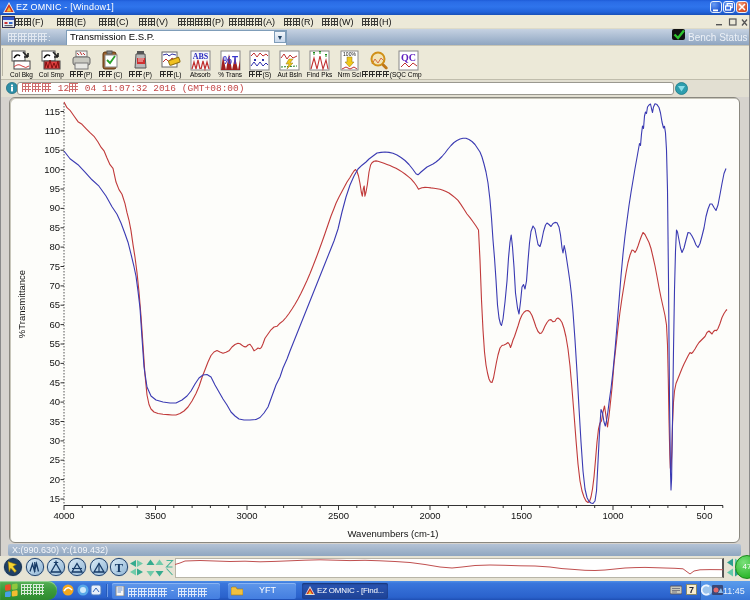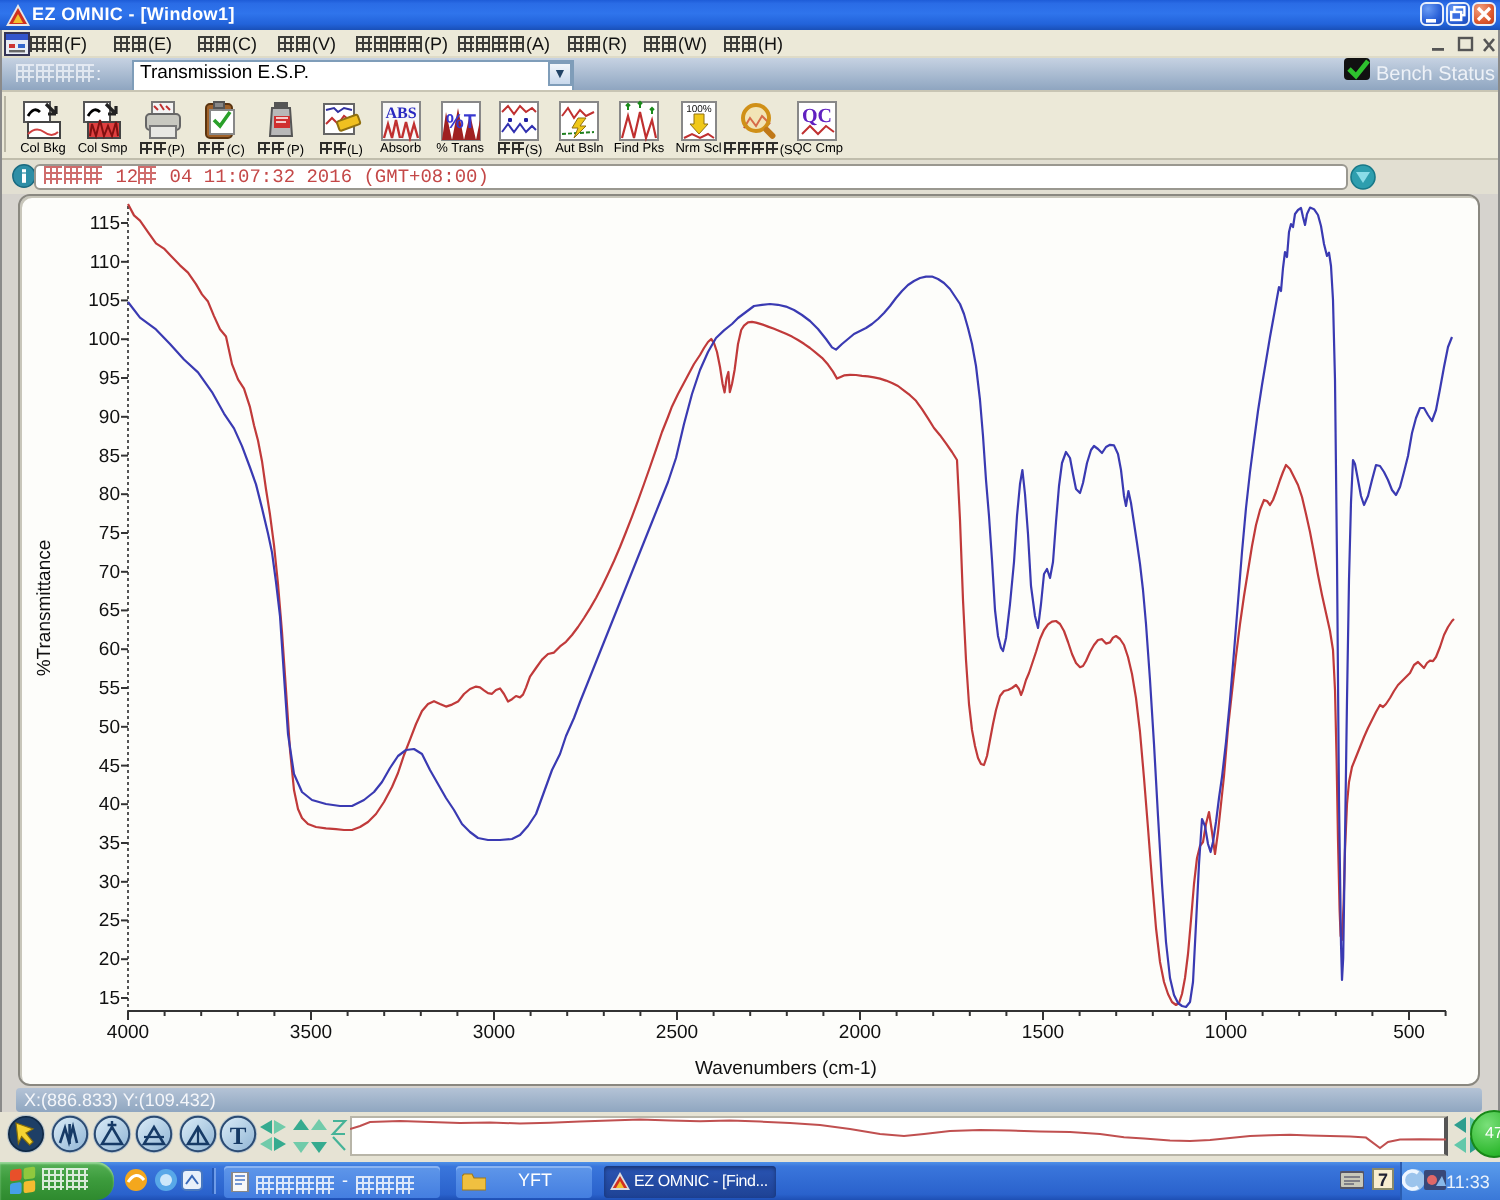--- a/index.html
+++ b/index.html
@@ -5,21 +5,21 @@
 font-family:"Liberation Sans",sans-serif;position:relative;background:#d6d3ce}
 *{box-sizing:border-box}
 .abs{position:absolute}
 .zh{display:inline-block;vertical-align:-1px;background:
 repeating-linear-gradient(to right,currentColor 0 1px,rgba(0,0,0,0) 1px 3px),
 repeating-linear-gradient(to bottom,currentColor 0 1px,rgba(0,0,0,0) 1px 3px);
 opacity:.8;width:9px;height:9px;margin:0 1px 0 0}
 .zh6{width:6px;height:6px;vertical-align:0px}
 #titlebar{left:0;top:0;width:750px;height:15px;
 background:linear-gradient(#1e5cd8 0%,#2a6ce6 12%,#2f74ec 45%,#2263da 80%,#1950b8 100%);}
-#titletxt{left:16px;top:2px;color:#fff;font-weight:bold;font-size:9px;letter-spacing:.2px}
+#titletxt{left:16px;top:2px;color:#fff;font-weight:normal;font-size:9px;letter-spacing:.2px}
 .tbtn{top:1px;width:12px;height:12px;border-radius:3px;border:1px solid #e8f0fc;
 background:radial-gradient(circle at 30% 25%,#6a9cf4,#2a61d8 60%,#1c4ab8);color:#fff;
 font-size:9px;line-height:10px;text-align:center;font-weight:bold}
 #closebtn{background:radial-gradient(circle at 30% 25%,#f0a080,#dd5a30 60%,#c03c1a)}
 #menubar{left:0;top:15px;width:750px;height:14px;background:#ece9d8;border-bottom:1px solid #dedbc8;
 font-size:9px;color:#111;}
 .mi{position:absolute;top:17px;font-size:9px;color:#111}
 .mi .zh{width:7.5px;height:8.5px}
 #parambar{left:0;top:29px;width:750px;height:16px;
 background:linear-gradient(#c6d2e2,#9fb3cb 70%,#8fa5c0)}
@@ -312,21 +312,21 @@
     <line x1="686.2" y1="505.5" x2="686.2" y2="508.0" stroke="#333" stroke-width="1"></line>
     <line x1="704.5" y1="505.5" x2="704.5" y2="510.0" stroke="#333" stroke-width="1"></line>
     <text x="704.5" y="519.0" font-size="9.5" fill="#111" text-anchor="middle">500</text>
     <line x1="722.8" y1="505.5" x2="722.8" y2="508.0" stroke="#333" stroke-width="1"></line>
 <text x="393" y="537" font-size="9.5" fill="#111" text-anchor="middle">Wavenumbers (cm-1)</text>
 <text x="25" y="304" font-size="9.5" fill="#111" text-anchor="middle" transform="rotate(-90 25 304)">%Transmittance</text>
 <polyline points="64,102 67,107.691 70,110.303 74,116.013 78,121.684 82,124.296 86,128.527 90,132.677 94,136.29 98,142.04 101,147.169 104,150.784 107,158.054 110,164.662 113,168.278 116,182.067 119,189.654 122,194.272 125,203.581 127,212.646 129,220.267 131,230.594 133,244.638 135,257.262 137,272.607 139,292 141,316 143,345 145,375 147,395 149,404.5 151,409 154,412 158,413.5 163,414.2 168,414.6 172,415 176,415 180,413.5 184,411 188,407 192,401 196,393.5 199,386.5 202,377.5 205,369.8 208,362 211,355.5 214,352 217,350.6 220,352 223,353.3 226,352.3 229,350.8 232,347 235,344.5 238,343.3 240,343.7 242,345.2 244,346.6 246,346.9 248,345 250,344.2 252,347 254,350.8 256,349.6 258,348 260,348.7 261.5,347.3 263,343.8 265,338.3 268,334 271,329.8 274,327 277,326.3 280,323.2 283,320.9 286,317.5 289,313.5 292,309 295,304.2 298,299 301,293.2 304,287 307,280.5 310,273.5 313,266 316,258.3 319,250.3 322,242 325,233.5 328,224.8 331,216 334,208.5 336,203.2 339,197 343,189.5 347,182 350,177.5 352,174 354,171 355.6,169.5 357,171.5 358.5,176 360,183.5 361.3,192 362.3,196.2 363.3,189 364.2,186 364.9,196.1 366,192 367.3,185 369,172 370.6,165 372,162.8 374,161.2 376,160.9 378,161.3 381,162.2 384,163.3 387,164.4 390,165.6 393,166.9 396,168.3 399,170 402,171.9 405,174 408,176.4 411,178.9 414,182.3 416.5,185.8 418.5,189.3 420,188.6 422,187.7 425,187.4 428,187.5 431,187.9 434,188.2 437,188.7 440,189.3 443,190.3 446,191.5 449,193 452,195.3 455,197.6 458,200.4 461,204.6 464,209.2 467,214 470,217.6 473,221.7 476,226 478.5,230 480,260 481.5,300 483,330 484.5,352 486,365 487.5,373 489,379 490.5,382 492,382.5 493.5,378 495,370 496.5,362 498,355 500,348 502,345.5 504,345 506,344 508,342.5 509.5,344.5 510.5,347.5 511.5,345 513,340 514.5,336.5 516,332 518,326 520,319.5 522,315 524,312.2 526,310.8 528,310.5 530,312 532,315.5 534,321 536,327 538,331.5 540,333.6 541.5,333 543,330.5 545,326 547,322.5 549,320 551,319.6 553,321.8 555,321.2 556.5,318.8 558,318 560,319.5 562,322.5 564,328.5 566,337 568,349 570,366 572,389 574,414 576,440 578,464 580,481 582,491 584,497 586,501 588,502.5 589.5,501.5 591,497 592.5,489 594,477 595.5,460 597,442 598.5,429 600,423 601.5,421 603,412 604.5,406 606,416 607.5,427 609,416 610.5,402 612,388 614,364 616,346 618,328 620,312 622,298 624,285.5 626,273 628,262.5 630,255 632,250 633.5,250.5 635,252.5 636.5,250 638,246 640,240 641.5,236 643,232.5 645,234.5 647,238.5 649,242.5 651,248.5 653,257 655,266 657,276.5 659,287.5 661,297.5 663,306.5 665,315.5 666.5,325 667.5,345 668.3,380 669,420 669.8,455 670.3,468 671,470 671.8,452 672.5,425 673.5,402 674.5,391 676,383.5 678,378.5 680,373.5 682,368.5 684,364 686,360 688,356 690,352.5 691.5,353.5 693,352 695,349 697,345.5 699,342.5 701,340.5 703,338.5 705,336.5 707,332.5 709,331 710.5,332.5 712,334 713.5,331.5 715,330.3 716.5,330.6 718,328.5 720,323.5 722,317.5 724,313.5 726,310.5 727,309.5" fill="none" stroke="#c03a3a" stroke-width="1.1" stroke-linejoin="round"></polyline>
 <polyline points="64,151 70,158.777 78,164.716 85,172.015 92,179.769 99,186.208 106,196.03 112,206.761 117,214.201 121,223.045 125,233.753 128,242.194 131,254.06 134,266.745 136,276.188 138,291.076 140,308 142,338 144,367 147,387 151,396 156,400 163,402 170,403 176,403 182,400 187,396 191,391 195,384 199,378 203,375 207,374.5 211,377 215,385 219,392 223,399 227,405 231,412 235,416 239,419 244,420 250,420 256,419.5 260,417.5 264,413 268,407 272,396 276,385 280,377 283,368 287,359 290,351 294,341 298,331 302,321 306,311 310,301 314,291 318,281 322,271 326,261 330,251 334,241 338,229 342,212 346,197 350,185 354,176 358,169 362,165.2 366,162 369,159 373,156 377,153 381,152.4 385,152 389,152.4 393,153.3 397,155 401,157.5 405,160.5 409,164.5 413,169.5 416,173.7 418,174.8 421,172 424,169.5 427,167 430,165.5 433,164 436,162 439,159.5 442,156.5 445,153 448,149 451,145.5 454,142.5 457,140.5 460,139 463,138.3 466,138.3 469,139.5 472,141.5 475,144.5 478,149 480,152 482,157 484,164 486,172 488,183 490,200 491.5,218 493,240 494.5,258 496,280 497.5,305 499,318 500.5,324 501.5,325.5 503,319 505,302 507,281 508.5,258 510,242 511.2,235 512.5,247 514,267 515.5,293 517.5,308 519,314 520.5,302 522,287 523.5,284.5 525,289 526.5,281 528,261 529.5,243 531,231.5 533,226 535,229 536.5,237 538,244.5 540,246.5 541.5,241.5 543.5,231.5 545.5,225 547,223 549,224.5 551,226.5 553,223.5 555,222.4 557,222.7 559,227 560.5,235 562,248 563,253 564.2,245.5 565.5,251.5 567,261.5 568.5,271.5 570,282 571.5,295 573,312 575,340 577,372 579,408 581,442 583,471 585,489 587,497.5 589,501.5 591,503 593,503.5 595,501 596.5,491 598,462 599.5,432 601,409.5 602.5,413 604,422 605.3,426 606.5,421 608,411 609.5,399 611,388.5 613,371 615,350 617,326 619,301 621,276 623,254 625,236 627,220.5 629,205.5 631,192.5 633,180.5 635,168.5 637,157.5 638.5,149 639.5,143.5 640.5,145.5 641.5,134 642.5,126 643.5,128.5 644.5,116 645.5,112 646.5,113.5 647.5,107 649,105 650.5,104 651.5,108.5 652.5,112.5 653.5,107 655,103.8 657,104.6 659,107.5 660.5,113 662,122 663.5,128 664.5,126.3 665.5,133 666.5,150 667.5,190 668.5,280 669.5,400 670.5,472 671,490 671.6,479 672.5,420 673.5,350 674.5,290 675.5,251 676.5,230 677.5,232 679,240 680.5,248 682,252.5 684,248 686,240 688,232.5 690,233 692,236 694,240 696,245 698,247.5 700,243.5 702,236 704,228 706,216.5 708,209 710,204 712,204 714,207.5 716,210.5 718,205 720,194.5 722,183.5 724,173.5 726,168.5" fill="none" stroke="#3a3ab2" stroke-width="1.1" stroke-linejoin="round"></polyline>
 </svg>
 
-<div class="abs" id="statusbar"><span style="padding-left:4px">X:(886.833) Y:(109.432)</span></div>
+<div class="abs" id="statusbar"><span style="padding-left:4px">X:(990.630) Y:(109.432)</span></div>
 <div class="abs" id="panbar"></div>
 <div id="panbtns">
     <svg class="abs" style="left:3.4px;top:557px" width="20" height="20" viewBox="0 0 20 20">
 <defs>
         <linearGradient id="cgrad" x1="0" y1="0" x2="1" y2="1">
           <stop offset="0" stop-color="#dcedf8"></stop>
           <stop offset="1" stop-color="#8fb4d4"></stop>
         </linearGradient>
       </defs>
 <circle cx="10" cy="10" r="9.6" fill="#b9c6ce"></circle>
@@ -479,13 +479,13 @@
 <div class="abs" style="left:700px;top:581px;width:50px;height:19px;background:linear-gradient(#5a9cec,#3a78d8);box-shadow:inset 1px 0 0 #2a5cb0"></div>
 <svg class="abs" style="left:701px;top:584px" width="12" height="12" viewBox="0 0 12 12">
     <circle cx="6" cy="6" r="5.5" fill="#9cc4ec"></circle>
     <path d="M8 2.5 A4.5 4.5 0 1 0 8 9.5" stroke="#eef6ff" stroke-width="1.8" fill="none"></path>
   </svg>
 <svg class="abs" style="left:712px;top:584px" width="12" height="12" viewBox="0 0 12 12">
     <rect x="0" y="1" width="11" height="10" rx="1" fill="#384878"></rect>
     <circle cx="4" cy="6" r="2.5" fill="#e06868"></circle>
     <path d="M6 9 L9 4 L11 9" fill="#88b8e8"></path>
   </svg>
-<div class="abs" style="left:723px;top:586px;color:#eaf2fc;font-size:9px">11:33</div>
+<div class="abs" style="left:723px;top:586px;color:#eaf2fc;font-size:9px">11:45</div>
 
 </body></html>

